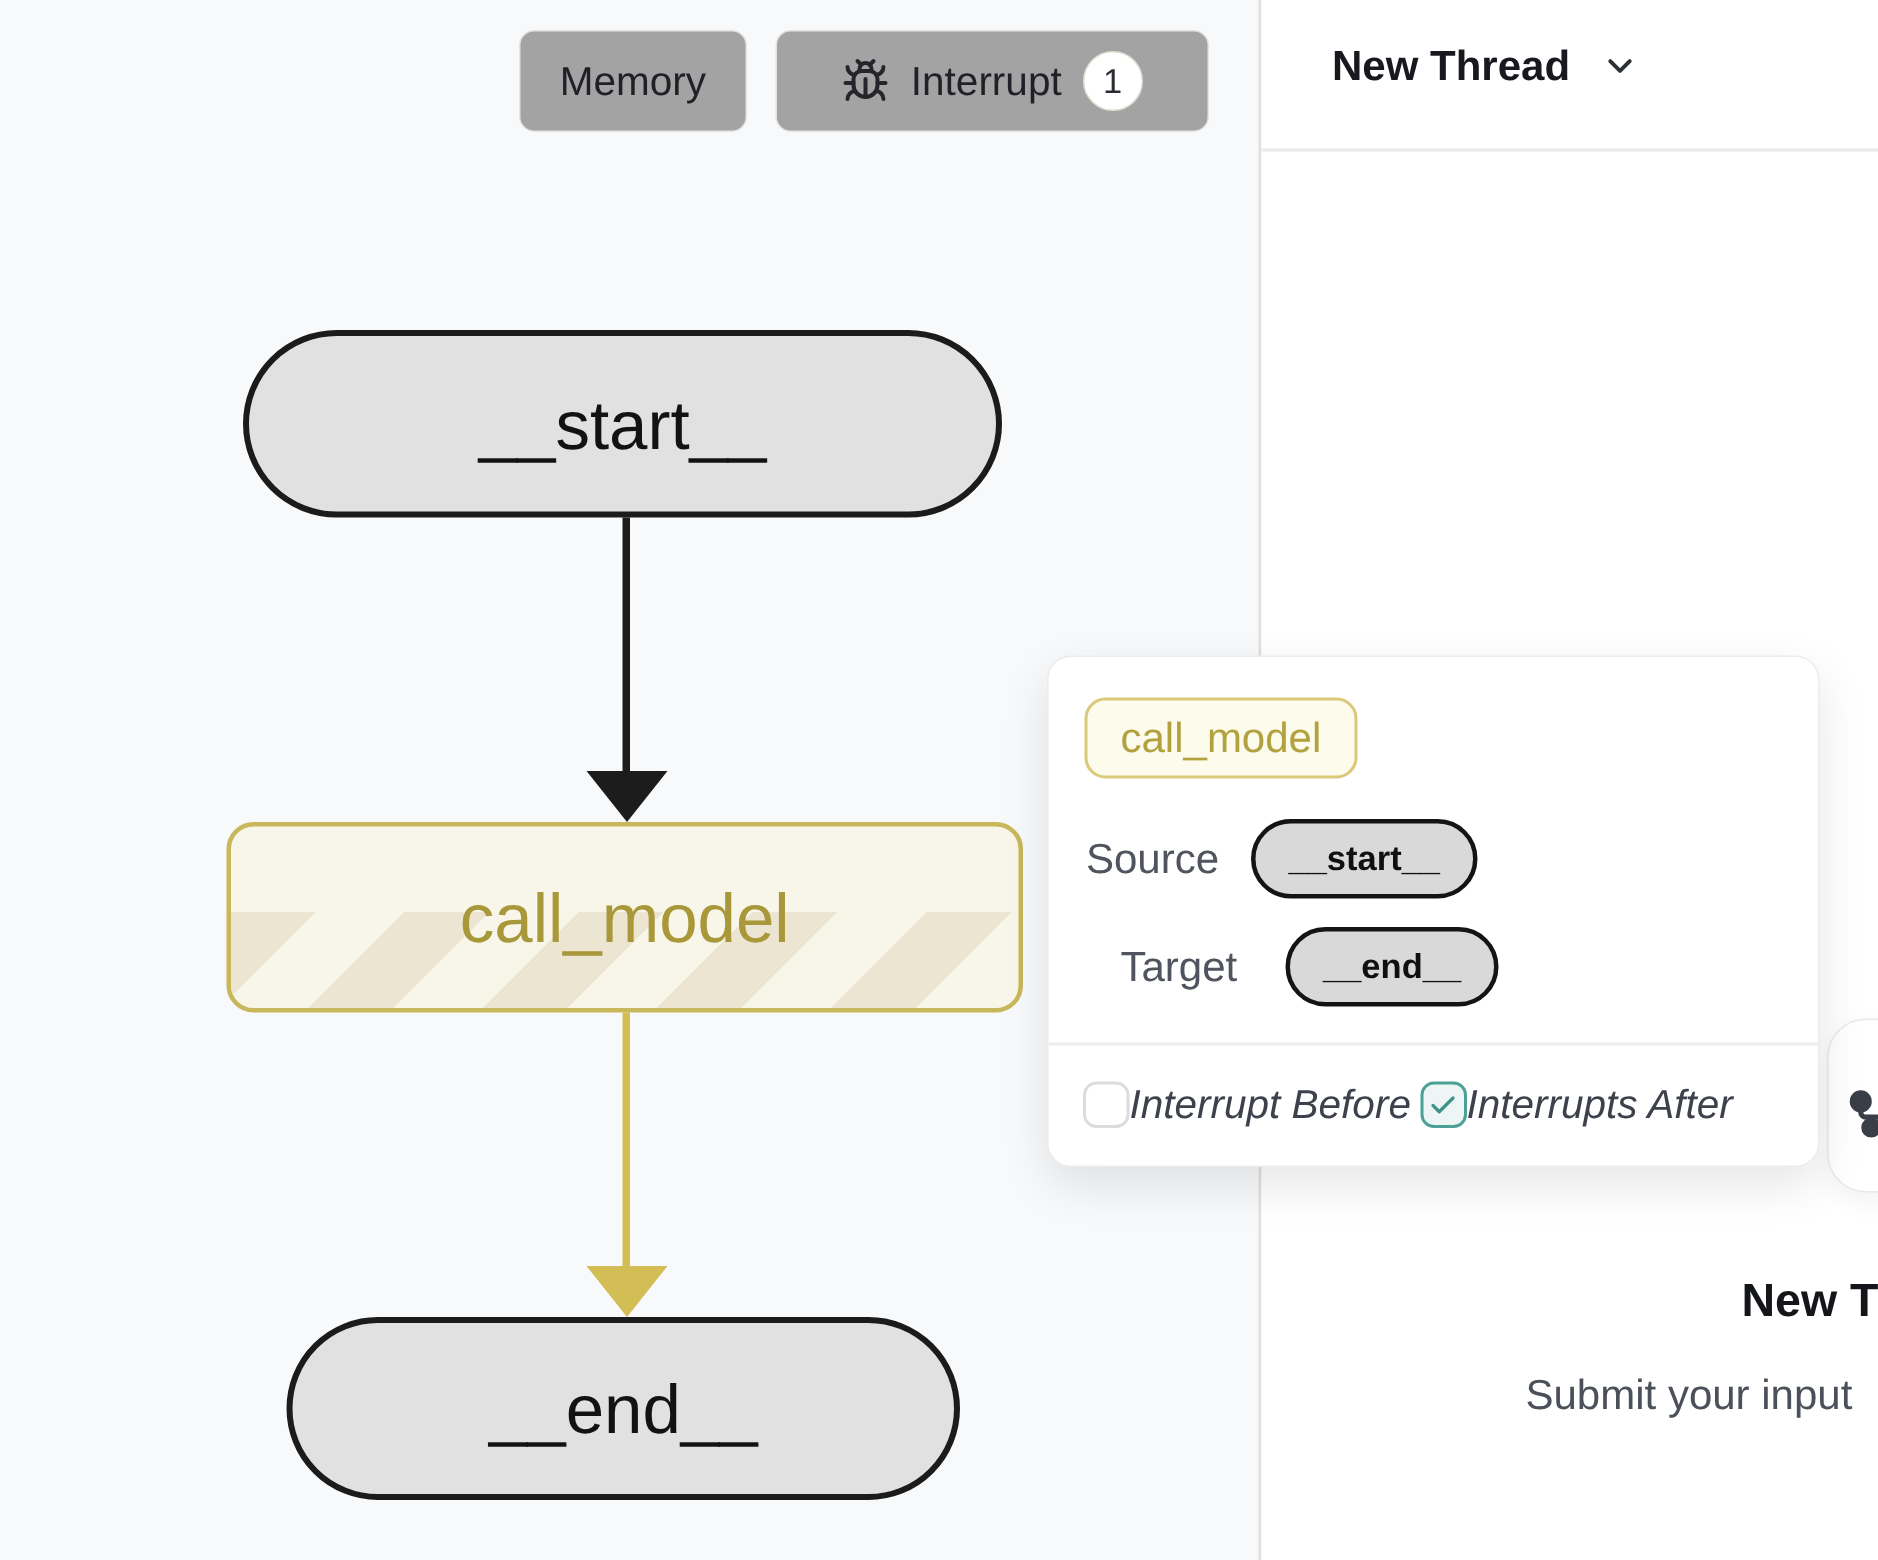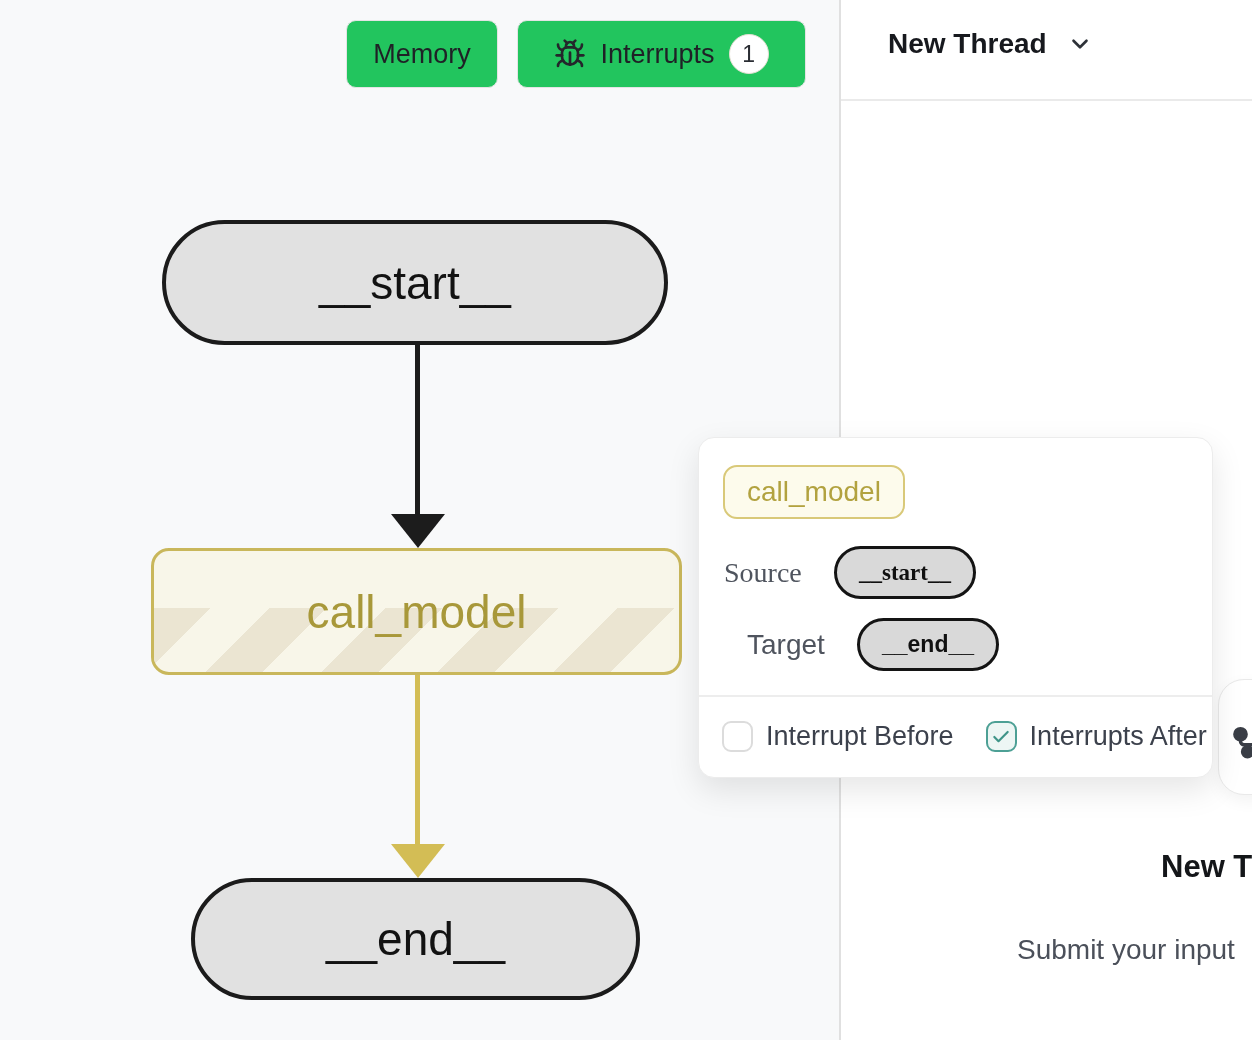--- a/index.html
+++ b/index.html
@@ -16,21 +16,21 @@
     background:#f8f9fa;
   }
   .v-divider {
     position:absolute; left:839px; top:0; width:2px; height:1040px;
     background:#e0e0e0;
   }
 
   
   .tool-btn {
     position:absolute; display:flex; align-items:center; justify-content:center;
-    background:#22c55e; border:1.5px solid #e4e4e4; border-radius:10px;
+    background:#a3a3a3; border:1.5px solid #e4e4e4; border-radius:10px;
     font-size:27px; color:#1f2126; cursor:pointer; gap:14px;
   }
   .btn-memory { left:346px; top:20px; width:152px; height:68px; }
   .btn-interrupts { left:517px; top:20px; width:289px; height:68px; }
   .count-badge {
     width:40px; height:40px; border-radius:50%;
     border:1.5px solid #e5dfd3; background:#fff;
     display:flex; align-items:center; justify-content:center;
     font-size:23px; color:#2a2d33;
   }
@@ -102,33 +102,33 @@
     background:#ffffff; border:1px solid #ececec; border-radius:16px;
     box-shadow:0 12px 32px rgba(0,0,0,0.10); z-index:10;
   }
   .pop-badge {
     position:absolute; left:24px; top:27px; height:54px;
     display:inline-flex; align-items:center; padding:0 22px;
     background:#fdfbec; border:2px solid #d9c979; border-radius:14px;
     font-size:28px; color:#b2a23f;
   }
   .pop-row { position:absolute; left:25px; display:flex; align-items:center; }
-  .pop-row-source { top:545px; top:108px;font-family:Liberation Serif, serif; }
+  .pop-row-source { top:545px; top:108px; }
   .pop-row-target { top:180px;margin-left:23px; }
   .pop-row-label { width:110px; font-size:28px; color:#4f545e; }
   .mini-pill {
     display:inline-flex; align-items:center; justify-content:center;
     min-width:130px; height:53px; padding:0 22px;
     background:#d9d9d9; border:3px solid #141414; border-radius:999px;
     font-size:23px; font-weight:600; color:#101010;
   }
   .pop-divider { position:absolute; left:0; top:257px; width:100%; height:1.5px; background:#ededed; }
   .pop-footer {
     position:absolute; left:0; top:258.5px; right:0; bottom:0;
-    display:flex; align-items:center; padding:16px 23px; gap:13px;
+    display:flex; align-items:center; padding:16px 23px; font-style:italic;
   }
   .checkbox {
     width:31px; height:31px; border-radius:9px; flex:0 0 auto;
     border:2px solid #dcdcdc; background:#fff; cursor:pointer;
     display:flex; align-items:center; justify-content:center;
   }
   .checkbox.checked { border-color:#4da095; background:#edf6f4; }
   .chk-label { font-size:27px; color:#3c414c; white-space:nowrap; }
   .footer-gap { width:6px; flex:0 0 auto; }
 
@@ -152,21 +152,21 @@
         <path d="M12 20c-3.3 0-6-2.7-6-6v-3a4 4 0 0 1 4-4h4a4 4 0 0 1 4 4v3c0 3.3-2.7 6-6 6"></path>
         <path d="M12 20v-9"></path>
         <path d="M6.53 9C4.6 8.8 3 7.1 3 5"></path>
           <path d="M6 13H2"></path>
         <path d="M3 21c0-2.1 1.7-3.8 3.8-4"></path>
         <path d="M20.97 5c0 2.1-1.6 3.8-3.5 4"></path>
           <path d="M22 13h-4"></path>
         <path d="M20.97 21c0-2.1-1.6-3.8-3.5-4"></path>
       </svg>
     </span>
-    <span>Interrupts</span>
+    <span>Interrupt</span>
     <span class="count-badge">1</span>
   </button>
 
   <div class="edge-line edge1"></div>
   <div class="arrow-head arrow1"></div>
   <div class="edge-line edge2"></div>
   <div class="arrow-head arrow2"></div>
 
   <div class="node node-pill node-start">
     <span class="node-label">__start__</span>
@@ -200,21 +200,21 @@
 <div class="fork-icon-wrap">
   <svg width="42" height="42" viewBox="0 0 24 24" fill="#3a3e46" stroke="#3a3e46" stroke-width="2" stroke-linecap="round" stroke-linejoin="round">
     <circle cx="6" cy="7" r="3.2"></circle>
     <circle cx="18" cy="7" r="3.2"></circle>
     <circle cx="10" cy="17" r="2.8"></circle>
     <path d="M6 10v1a2 2 0 0 0 2 2h8a2 2 0 0 0 2-2v-1" fill="none"></path>
   </svg>
 </div>
 
 <div class="empty-title" style="left:1161px;">New Thread</div>
-<div class="empty-subtitle" style="left:1017px;margin-top:20px;">Submit your input</div>
+<div class="empty-subtitle" style="left:1017px;">Submit your input</div>
 
 <div class="popover">
   <div class="pop-badge">call_model</div>
 
   <div class="pop-row pop-row-source">
     <span class="pop-row-label">Source</span>
     <span class="mini-pill">__start__</span>
   </div>
 
   <div class="pop-row pop-row-target">

